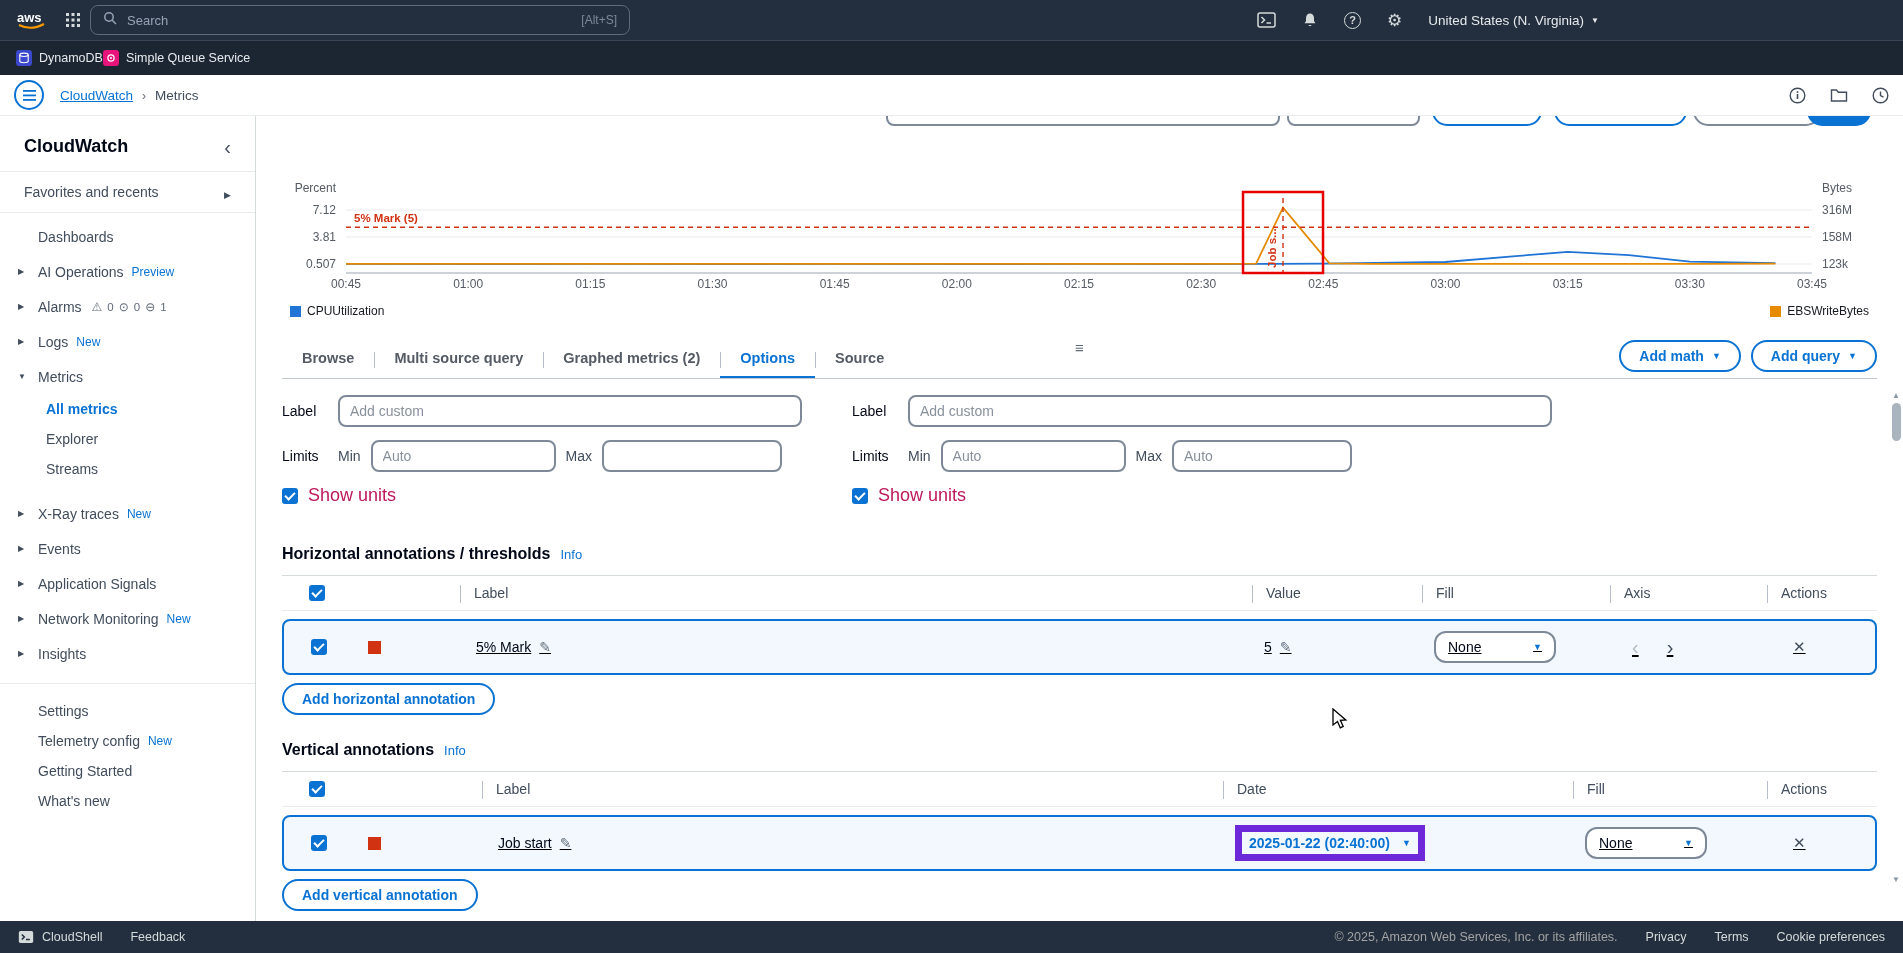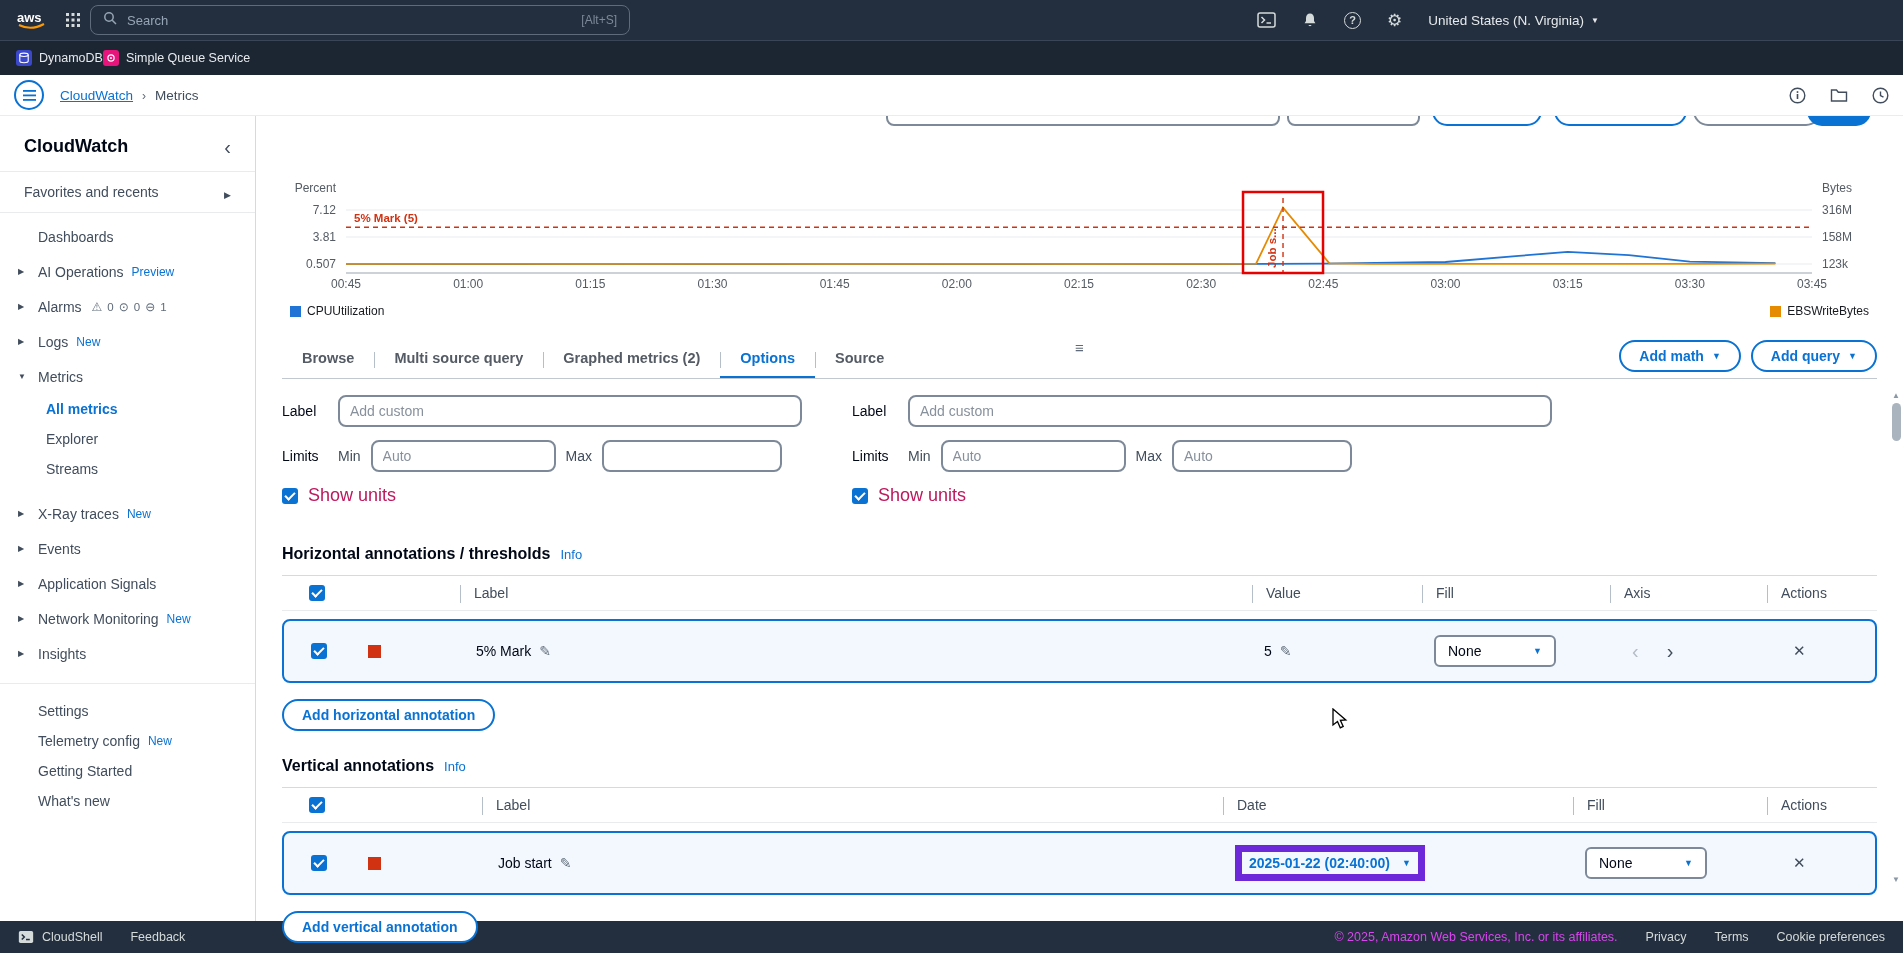--- a/index.html
+++ b/index.html
@@ -114,47 +114,47 @@
 
   
   .tbl { width:100%; }
   .thead, .trow { display:grid; align-items:center; }
   .h-tbl .thead, .h-tbl .trow { grid-template-columns:70px 108px 1fr 170px 188px 157px 110px; }
   .v-tbl .thead, .v-tbl .trow { grid-template-columns:70px 130px 1fr 350px 194px 110px; }
   .thead { height:36px; border-top:1px solid #d5dbdb; border-bottom:1px solid #e9ebed; }
   .hc { font-size:14px; color:#414d5c; position:relative; padding-left:14px; height:100%; display:flex; align-items:center; }
   .hc.sel { justify-content:center; padding-left:0; }
   .hc.tick::before { content:""; position:absolute; left:0; top:9px; height:18px; width:1px; background:#b6bec9; }
-  .trow { height:64px; margin-top:8px; border:2px solid #0972d3; border-radius:8px; background:#f2f8fd; cursor:pointer; }
+  .trow { height:56px; margin-top:8px; border:2px solid #0972d3; border-radius:8px; background:#f2f8fd; cursor:pointer;text-decoration:underline; }
   .tc { display:flex; align-items:center; gap:8px; padding-left:14px; font-size:14px; color:#000716; }
   .tc.sel { justify-content:center; padding-left:0; }
   .sw-sq { width:13px; height:13px; display:inline-block; cursor:pointer; }
   .pencil { color:#5f6b7a; font-size:14px; cursor:pointer; }
-  .select { display:inline-flex; align-items:center; justify-content:space-between; min-width:122px; height:32px; border:2px solid #7d8998; border-radius:6px; padding:0 12px; background:#fff; font-size:14px; cursor:pointer; }
+  .select { display:inline-flex; align-items:center; justify-content:space-between; min-width:122px; height:32px; border:2px solid #7d8998; border-radius:12px; padding:0 12px; background:#fff; font-size:14px; cursor:pointer; }
   .caret { color:#0972d3; font-size:9px; margin-left:12px; }
   .chev { font-size:20px; color:#414d5c; padding:0 10px; cursor:pointer; line-height:1; }
   .chev.dis { color:#b4bdc5; }
   .xbtn { font-size:15px; color:#414d5c; cursor:pointer; margin-left:14px; }
-  .add { margin-top:16px; }
+  .add { margin-top:8px; }
   .hl-red { display:inline-block; border:7px solid #6d28d9; padding:1px 3px; }
   .date-btn { display:inline-flex; align-items:center; background:none; border:none; color:#0972d3; font-weight:700; font-size:14px; cursor:pointer; font-family:inherit; padding:2px 4px; }
 
   
   .scrollbar { position:absolute; right:1px; top:276px; width:12px; height:492px; display:flex; flex-direction:column; align-items:center; cursor:pointer; }
   .sb-arrow { font-size:8px; color:#8a97a5; line-height:1; }
   .sb-thumb { width:9px; height:38px; background:#aab4bf; border-radius:5px; margin-top:3px; }
   .sb-spacer { flex:1; }
   .cursor { position:absolute; left:1076px; top:592px; pointer-events:none; }
 
   
   .footer { height:32px; background:#232f3e; display:flex; align-items:center; padding:0 18px; gap:28px; color:#d5dbdb; font-size:12.5px; }
   .foot-left { display:flex; align-items:center; gap:8px; cursor:pointer; }
   .foot-link { cursor:pointer; }
   .foot-right { margin-left:auto; display:flex; align-items:center; gap:28px; }
-  .copyright { color:#d946ef; }
+  .copyright { color:#a3a3a3; }
 </style>
 </head>
 <body>
 
 <div class="page">
 
   <header class="topnav">
     <span class="aws-logo">
       <svg width="38" height="24" viewBox="0 0 38 24">
         <text x="3" y="14" font-size="13" font-weight="bold" fill="#ffffff" font-family="Liberation Sans, sans-serif">aws</text>

